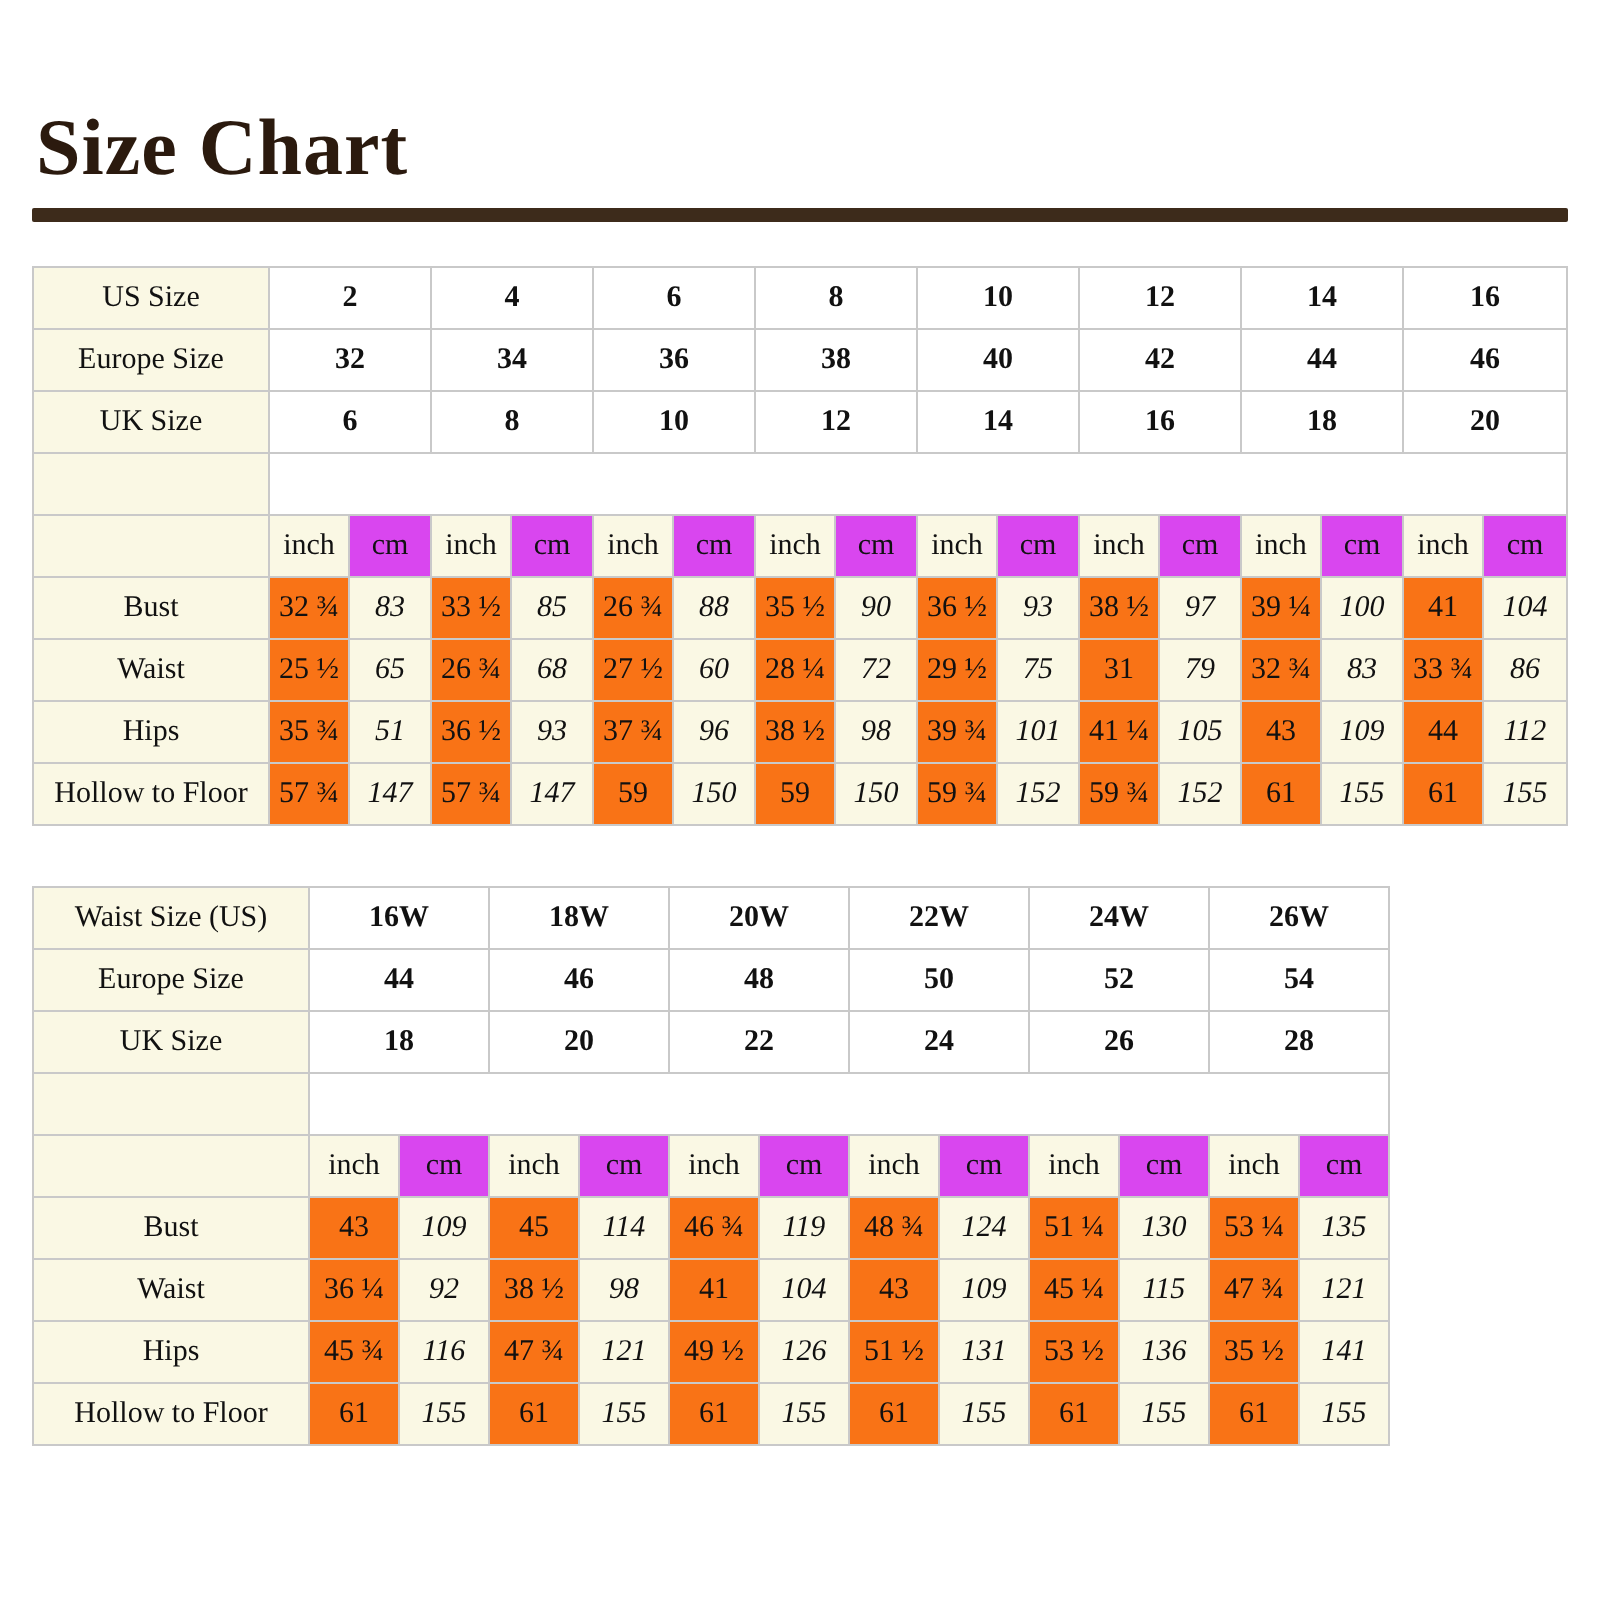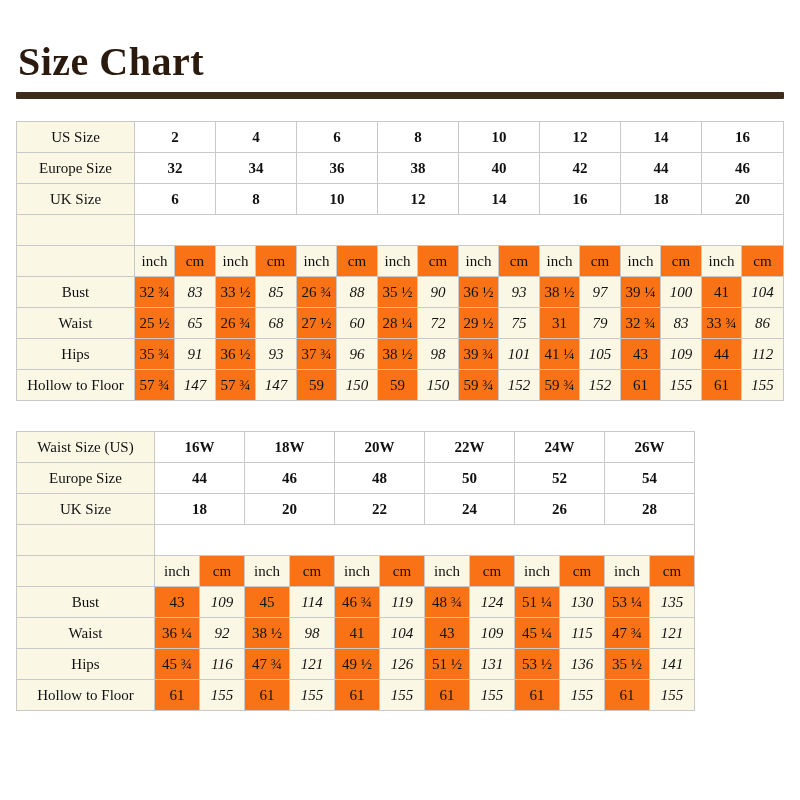--- a/index.html
+++ b/index.html
@@ -20,21 +20,21 @@
     height: 800px;
     box-sizing: border-box;
     padding: 0 16px;
   }
   .title {
     font-family: "Liberation Serif", serif;
     font-size: 40px;
     font-weight: bold;
     color: #2b1a0e;
     letter-spacing: 0.5px;
-    padding: 40px 0 4px 2px;
+    padding: 52px 0 4px 2px;
     line-height: 1.1;
   }
   .title-rule {
     height: 7px;
     background: #3d2b1b;
     margin: 4px 0 22px 0;
     border-radius: 1px;
   }
 
   table.size-table {
@@ -72,21 +72,21 @@
     font-weight: bold;
     font-size: 17px;
     background: #ffffff;
   }
   td.unit {
     font-size: 13.5px;
     background: #faf8e4;
     color: #222;
   }
   td.unit.cm-col {
-    background: #f97316;
+    background: #d946ef;
   }
   td.val-inch {
     background: #f97316;
   }
   td.val-cm {
     background: #faf8e4;
     font-style: italic;
   }
   td.spacer-row {
     height: 16px;
@@ -225,21 +225,21 @@
         <td class="val-cm">79</td>
         <td class="val-inch">32 ¾</td>
         <td class="val-cm">83</td>
         <td class="val-inch">33 ¾</td>
         <td class="val-cm">86</td>
       </tr>
 
       <tr>
         <td class="rowlabel">Hips</td>
         <td class="val-inch">35 ¾</td>
-        <td class="val-cm">91</td>
+        <td class="val-cm">51</td>
         <td class="val-inch">36 ½</td>
         <td class="val-cm">93</td>
         <td class="val-inch">37 ¾</td>
         <td class="val-cm">96</td>
         <td class="val-inch">38 ½</td>
         <td class="val-cm">98</td>
         <td class="val-inch">39 ¾</td>
         <td class="val-cm">101</td>
         <td class="val-inch">41 ¼</td>
         <td class="val-cm">105</td>

